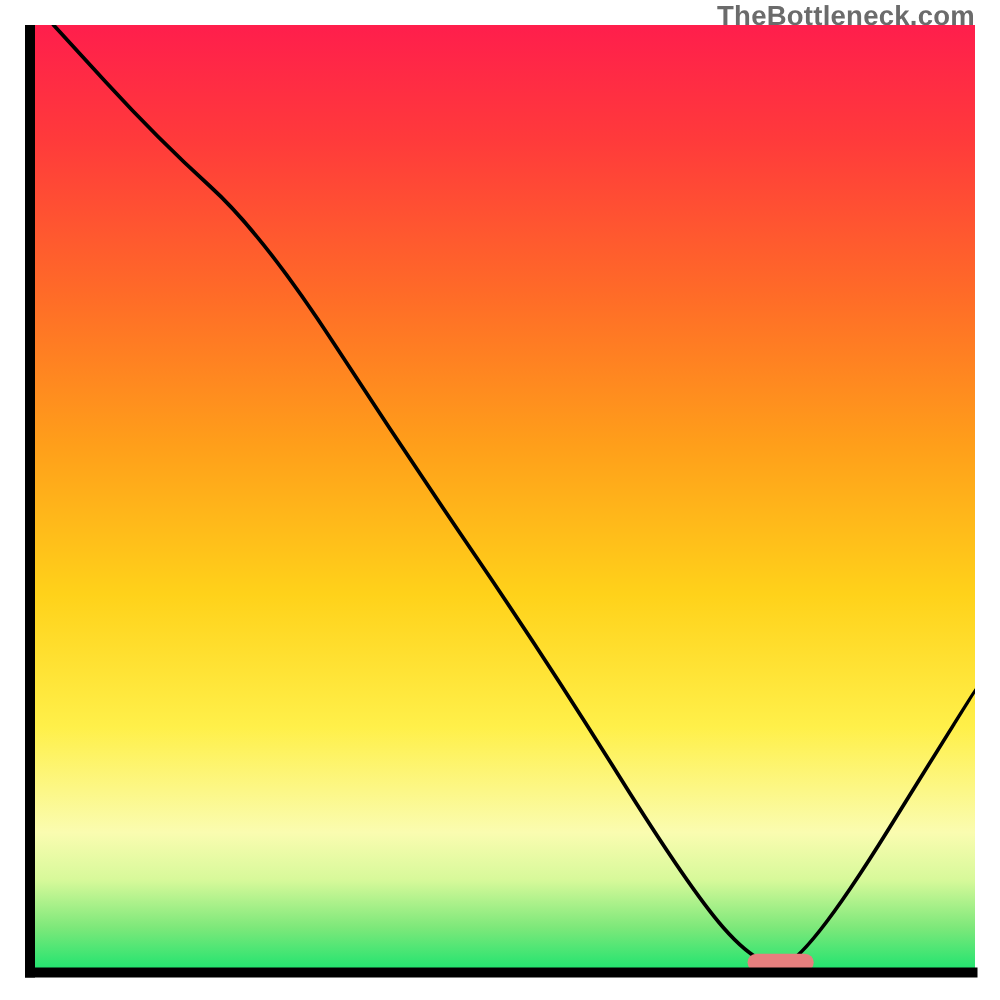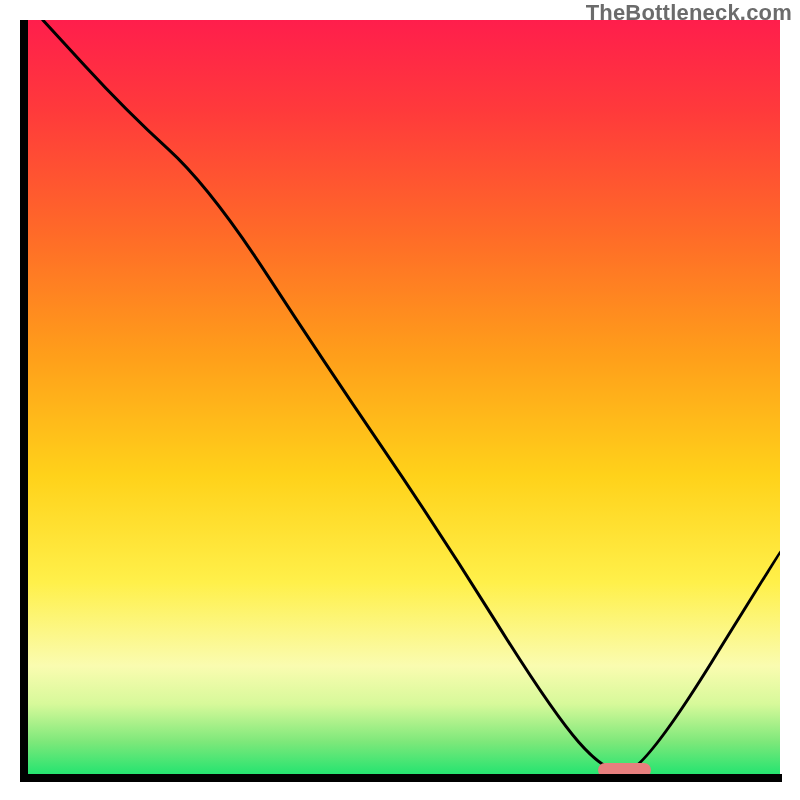--- a/index.html
+++ b/index.html
@@ -56,21 +56,21 @@
   }
   .axis-x {
     left: 20px;
     bottom: 18px;
     width: 762px;
     height: 8px;
   }
   .watermark {
     position: absolute;
     top: 0px;
-    right: 8px;
+    right: 20px;
     font-size: 22px;
     font-weight: 600;
     color: #6b6b6b;
     letter-spacing: 0.2px;
     user-select: none;
   }
   svg.curve {
     position: absolute;
     left: 0;
     top: 0;

